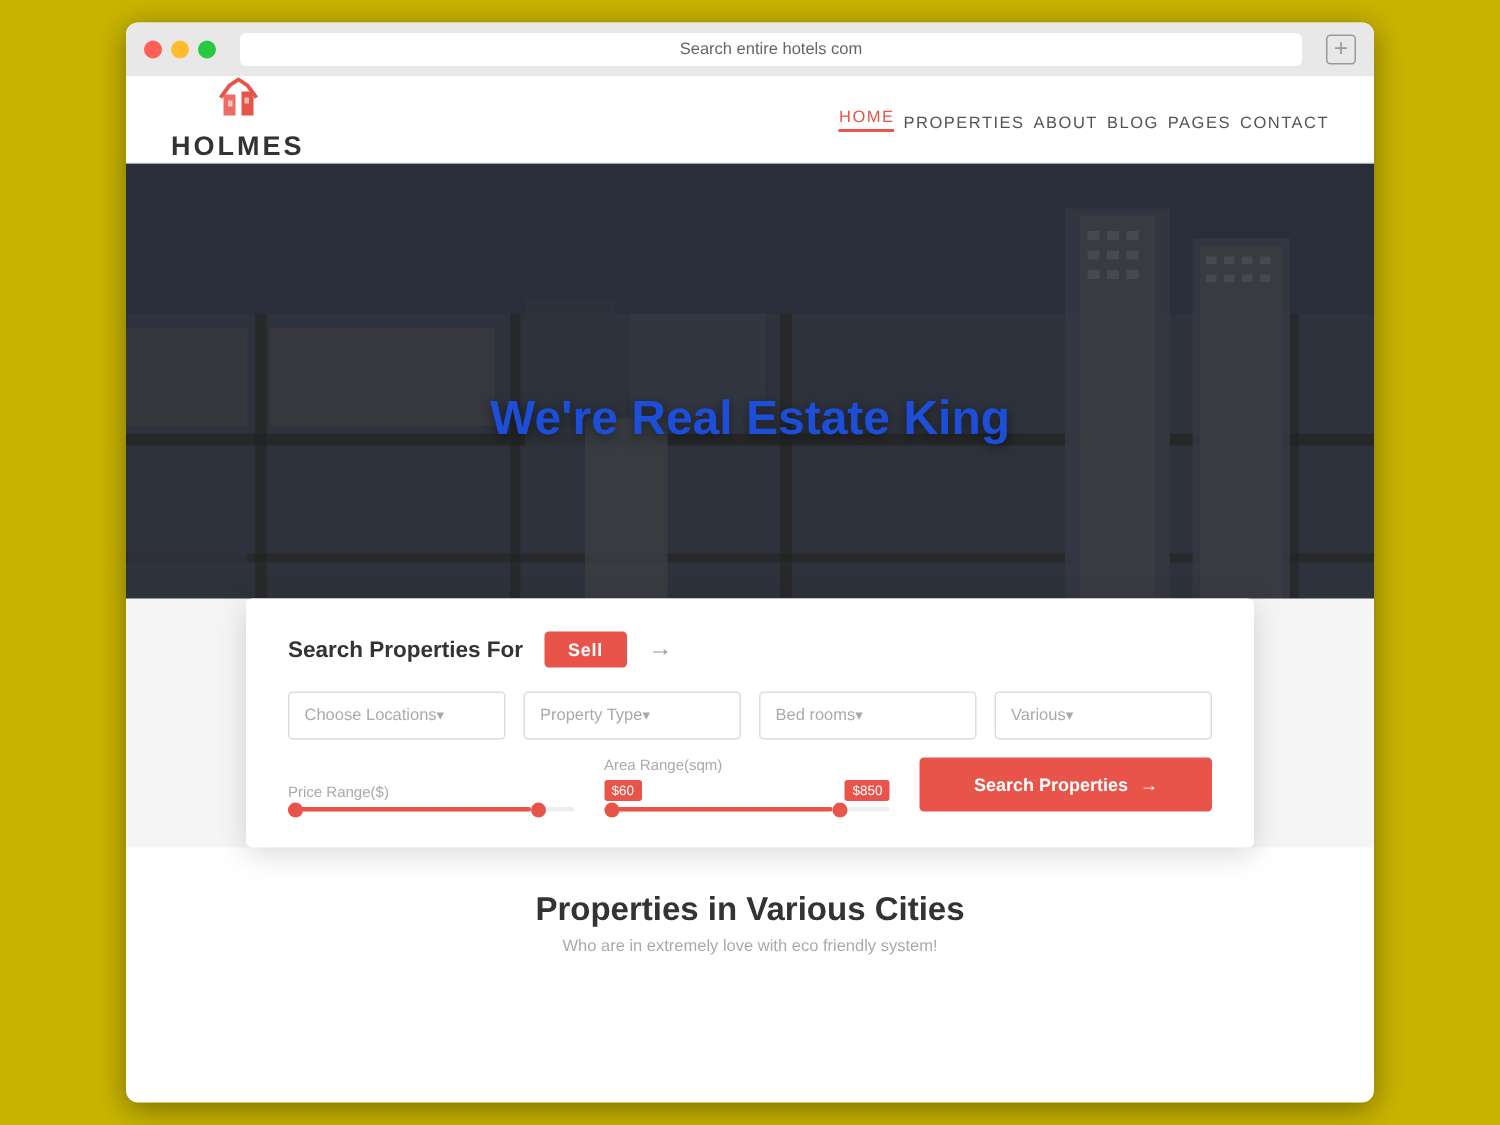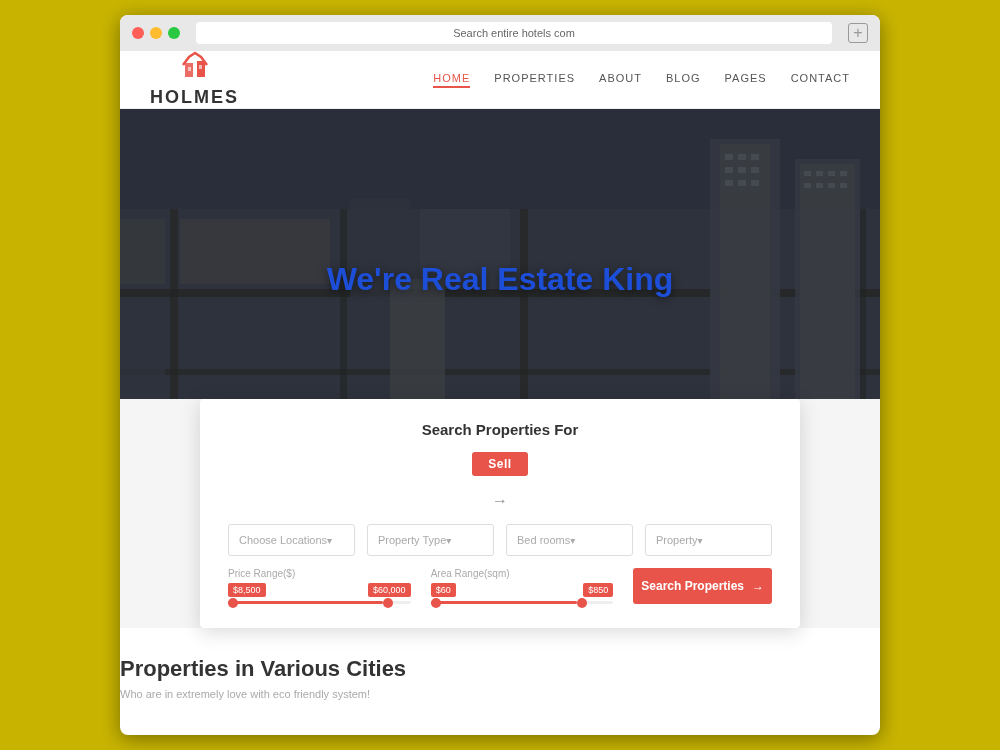--- a/index.html
+++ b/index.html
@@ -4,21 +4,21 @@
   <style>
     * { margin: 0; padding: 0; box-sizing: border-box; }
     body {
       width: 1000px;
       height: 750px;
       background: #c8b400;
       font-family: 'Arial', sans-serif;
       overflow: hidden;
     }
     .browser-window {
-      width: 760px;
+      width: 832px;
       height: 720px;
       margin: 15px auto;
       border-radius: 8px;
       overflow: hidden;
       box-shadow: 0 4px 20px rgba(0,0,0,0.4);
       background: #fff;
     }
     .browser-chrome {
       background: #e8e8e8;
       height: 36px;
@@ -107,22 +107,22 @@
     }
     .logo-text {
       font-size: 18px;
       font-weight: 700;
       color: #333;
       letter-spacing: 2px;
     }
     .nav-links {
       margin-left: auto;
       display: flex;
-      gap: 24px;
-      align-items: flex-start;
+      gap: 6px;
+      align-items: flex-end;
     }
     .nav-links a {
       font-size: 11px;
       color: #555;
       text-decoration: none;
       letter-spacing: 1px;
       font-weight: 500;
     }
     .nav-links a.active {
       color: #e8544a;
@@ -169,21 +169,20 @@
       box-shadow: 0 4px 20px rgba(0,0,0,0.15);
       position: relative;
       z-index: 10;
       margin-top: -50px;
     }
     .search-header {
       display: flex;
       align-items: center;
       gap: 14px;
       margin-bottom: 16px;
-      flex-direction: column;
     }
     .search-header-label {
       font-size: 15px;
       font-weight: 600;
       color: #333;
     }
     .sell-btn {
       background: #e8544a;
       color: #fff;
       border: none;
@@ -268,36 +267,36 @@
       height: 10px;
       background: #e8544a;
       border-radius: 50%;
       cursor: pointer;
     }
     .search-btn {
       background: #e8544a;
       color: #fff;
       border: none;
       border-radius: 3px;
-      padding: 0 8px;
+      padding: 0 36px;
       height: 36px;
       font-size: 12px;
       font-weight: 600;
       cursor: pointer;
       display: flex;
       align-items: center;
       gap: 8px;
       white-space: nowrap;
       align-self: flex-end;
     }
     
     .properties-section {
       background: #fff;
       padding: 28px 0 0;
-      text-align: left;
+      text-align: center;
     }
     .properties-title {
       font-size: 22px;
       font-weight: 700;
       color: #333;
       margin-bottom: 6px;
     }
     .properties-subtitle {
       font-size: 11px;
       color: #aaa;
@@ -430,33 +429,29 @@
         </div>
         <div class="dropdown-box">
           <span>Property Type</span>
           <span class="dd-arrow">▾</span>
         </div>
         <div class="dropdown-box">
           <span>Bed rooms</span>
           <span class="dd-arrow">▾</span>
         </div>
         <div class="dropdown-box">
-          <span>Property</span>
+          <span>Various</span>
           <span class="dd-arrow">▾</span>
         </div>
       </div>
 
       <div class="range-section">
 
         <div class="range-group">
           <div class="range-label">Price Range($)</div>
-          <div class="range-values">
-            <span class="range-val">$8,500</span>
-            <span class="range-val">$60,000</span>
-          </div>
           <div class="range-track">
             <div class="range-fill" style="width:85%"></div>
             <div class="range-thumb" style="left:0%"></div>
             <div class="range-thumb" style="left:85%"></div>
           </div>
         </div>
 
         <div class="range-group">
           <div class="range-label">Area Range(sqm)</div>
           <div class="range-values">

